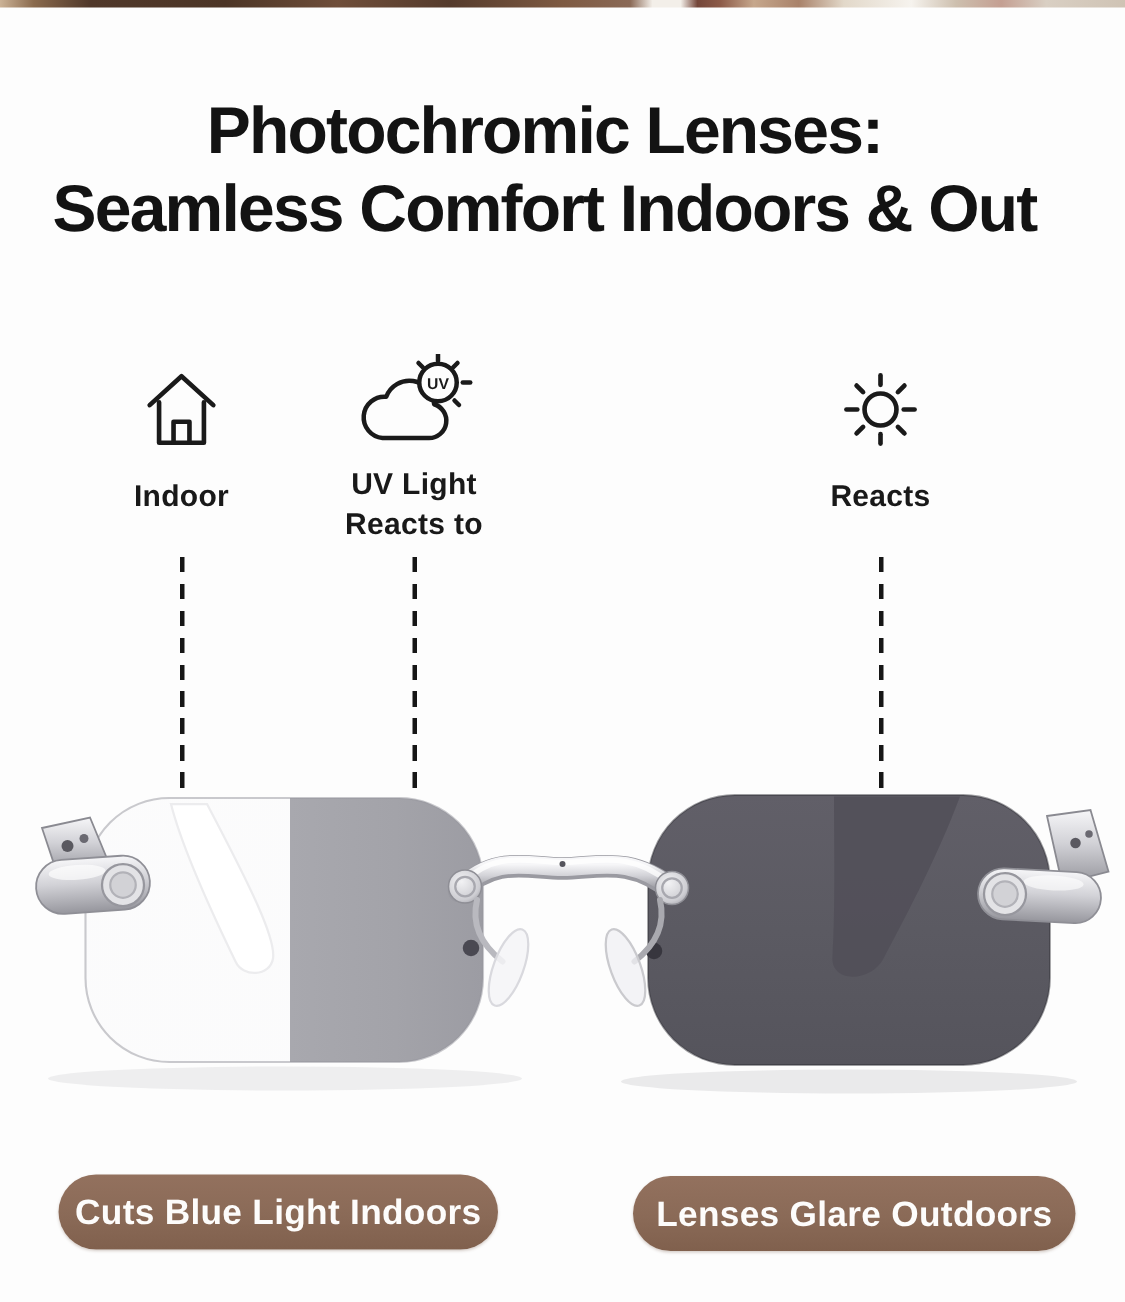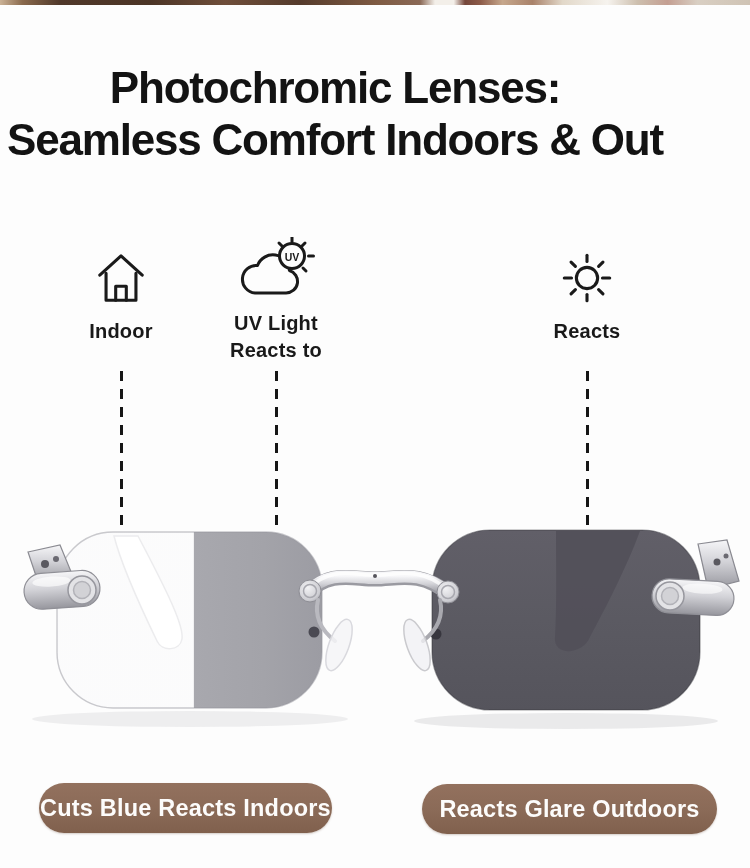--- a/index.html
+++ b/index.html
@@ -13,24 +13,24 @@
     position:absolute;top:0;left:0;width:750px;height:5px;
     background:linear-gradient(90deg,
       #cbb296 0%,#8a6a4d 3%,#50382a 8%,#4c3526 20%,#6f4e3a 30%,
       #553b2c 40%,#7e5a42 50%,#8a6956 56%,#f3efe9 58%,#f3efe9 60.5%,
       #74463a 62%,#8c5a48 64%,#c6a78c 67%,#a9826a 71%,#e2d8c9 75%,
       #f6f3ee 81%,#cdbfae 85%,#c49f92 89%,#d9cfc3 93%,#cfc3b4 100%);
   }
   .title{
     position:absolute;top:62px;left:0;width:670px;
     text-align:center;font-weight:700;font-size:44px;line-height:52px;
-    letter-spacing:-1.2px;color:#131313;
+    letter-spacing:-1.2px;color:#131313;padding-left:28px;
   }
   .feature{position:absolute;width:170px;text-align:center;}
-  .feature .icon-wrap{height:68px;display:flex;align-items:center;justify-content:center;}
+  .feature .icon-wrap{height:68px;display:flex;align-items:flex-start;justify-content:center;}
   .feature .label{
     margin-top:6px;font-size:20px;line-height:27px;font-weight:600;
     letter-spacing:.2px;color:#191919;
   }
   .f-indoor{left:36px;top:244px;}
   .f-uv{left:191px;top:236px;}
   .f-outdoor{left:502px;top:244px;}
   .dash-line{
     position:absolute;width:3px;height:158px;top:371px;
     background:repeating-linear-gradient(to bottom,#161616 0 10px,transparent 10px 18px);
@@ -191,19 +191,19 @@
       <g transform="rotate(3 690 79)">
         <rect x="652" y="62" width="82" height="34" rx="17" fill="url(#metalV)" stroke="#8f8f96" stroke-width="1.2"></rect>
         <ellipse cx="702" cy="70" rx="20" ry="5" fill="#ffffff" opacity="0.6"></ellipse>
       </g>
       <circle cx="670" cy="78" r="14" fill="#e3e3e6" stroke="#97979e" stroke-width="1.5"></circle>
       <circle cx="670" cy="78" r="8.5" fill="#d2d2d6" stroke="#b2b2b8" stroke-width="1.5"></circle>
     </g>
   </svg>
 
   <div class="pill pill-left">
-    <span>Cuts Blue Reacts Indoors</span>
+    <span>Cuts Blue Light Indoors</span>
   </div>
   <div class="pill pill-right">
-    <span>Reacts Glare Outdoors</span>
+    <span>Lenses Glare Outdoors</span>
   </div>
 
 </div>
 
 </body></html>

